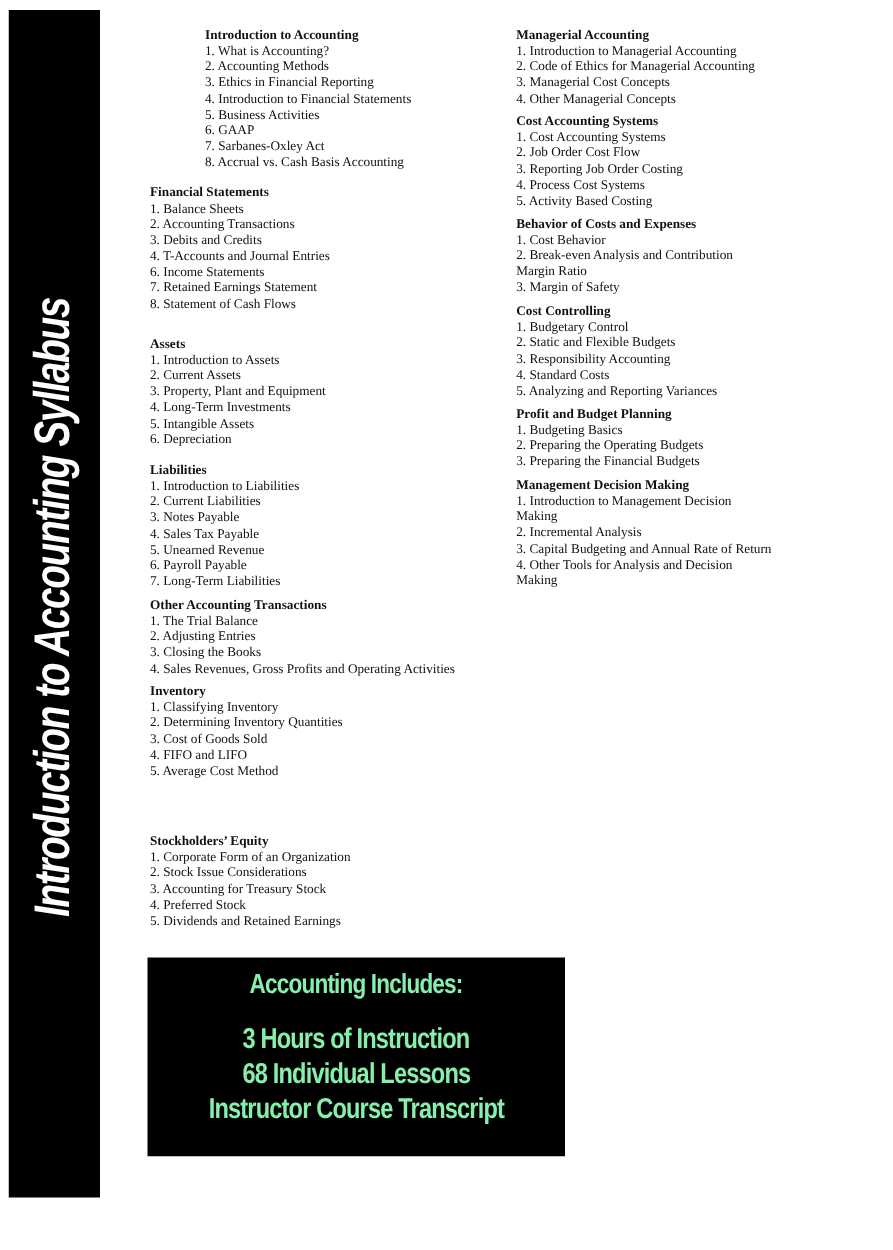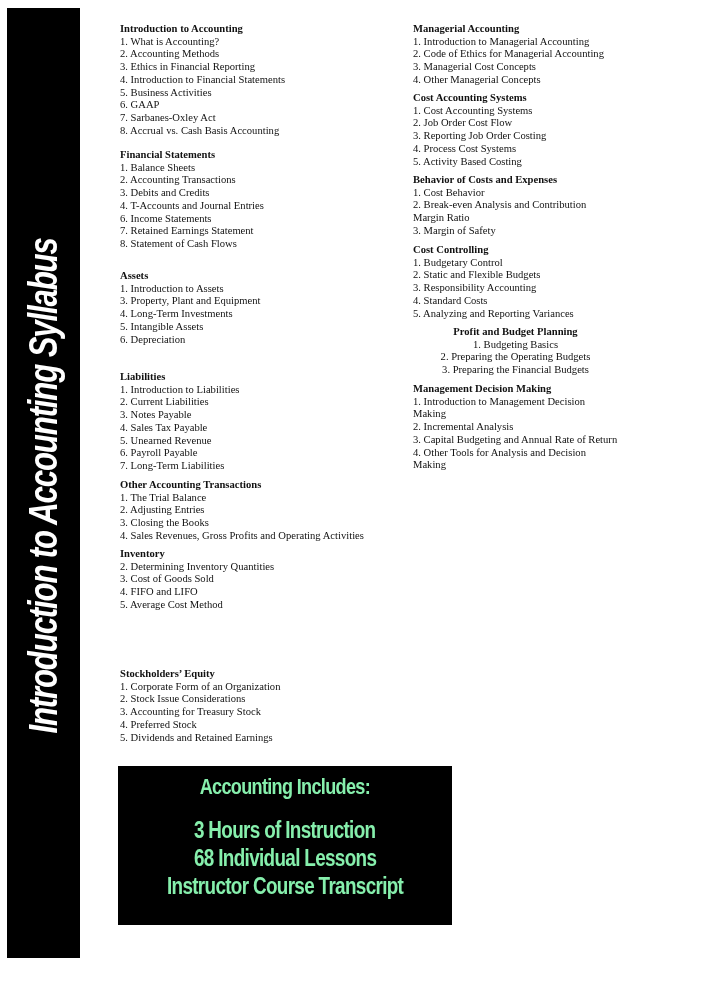--- a/index.html
+++ b/index.html
@@ -46,21 +46,21 @@
   }
   .squeeze { display: inline-block; transform: scaleX(0.82); transform-origin: center; white-space: nowrap; }
 </style>
 </head>
 <body>
 
 <div class="sidebar">
   <div class="sidebar-title"><span>Introduction to Accounting Syllabus</span></div>
 </div>
 
-<div class="section col-left" style="top:23px;">
+<div class="section col-left" style="top:23px;margin-left:44px;">
   <h3>Introduction to Accounting</h3>
   <ul>
     <li>1. What is Accounting?</li>
     <li>2. Accounting Methods</li>
     <li>3. Ethics in Financial Reporting</li>
     <li>4. Introduction to Financial Statements</li>
     <li>5. Business Activities</li>
     <li>6. GAAP</li>
     <li>7. Sarbanes-Oxley Act</li>
     <li>8. Accrual vs. Cash Basis Accounting</li>
@@ -77,20 +77,21 @@
     <li>6. Income Statements</li>
     <li>7. Retained Earnings Statement</li>
     <li>8. Statement of Cash Flows</li>
   </ul>
 </div>
 
 <div class="section col-left" style="top:270px;">
   <h3>Assets</h3>
   <ul>
     <li>1. Introduction to Assets</li>
+    <li>2. Current Assets</li>
     <li>3. Property, Plant and Equipment</li>
     <li>4. Long-Term Investments</li>
     <li>5. Intangible Assets</li>
     <li>6. Depreciation</li>
   </ul>
 </div>
 
 <div class="section col-left" style="top:371px;">
   <h3>Liabilities</h3>
   <ul>
@@ -110,20 +111,21 @@
     <li>1. The Trial Balance</li>
     <li>2. Adjusting Entries</li>
     <li>3. Closing the Books</li>
     <li>4. Sales Revenues, Gross Profits and Operating Activities</li>
   </ul>
 </div>
 
 <div class="section col-left" style="top:548px;">
   <h3>Inventory</h3>
   <ul>
+    <li>1. Classifying Inventory</li>
     <li>2. Determining Inventory Quantities</li>
     <li>3. Cost of Goods Sold</li>
     <li>4. FIFO and LIFO</li>
     <li>5. Average Cost Method</li>
   </ul>
 </div>
 
 <div class="section col-left" style="top:648px;margin-top:20px;">
   <h3>Stockholders’ Equity</h3>
   <ul>
@@ -169,21 +171,21 @@
   <h3>Cost Controlling</h3>
   <ul>
     <li>1. Budgetary Control</li>
     <li>2. Static and Flexible Budgets</li>
     <li>3. Responsibility Accounting</li>
     <li>4. Standard Costs</li>
     <li>5. Analyzing and Reporting Variances</li>
   </ul>
 </div>
 
-<div class="section col-right" style="top:326px;text-align:center;">
+<div class="section col-right" style="top:326px;">
   <h3>Profit and Budget Planning</h3>
   <ul>
     <li>1. Budgeting Basics</li>
     <li>2. Preparing the Operating Budgets</li>
     <li>3. Preparing the Financial Budgets</li>
   </ul>
 </div>
 
 <div class="section col-right" style="top:383px;">
   <h3>Management Decision Making</h3>

